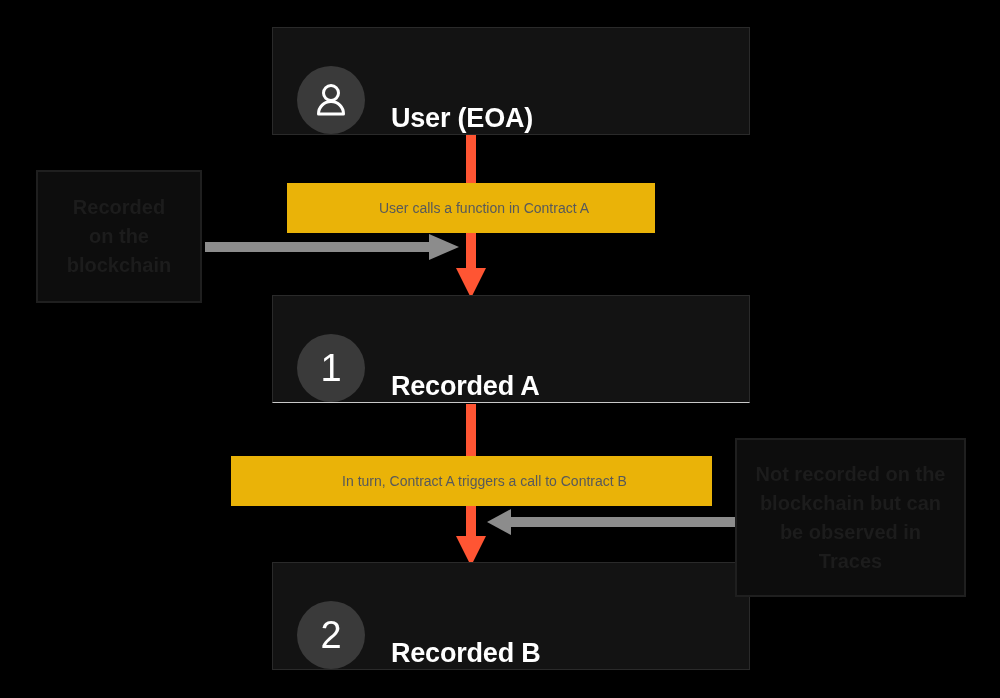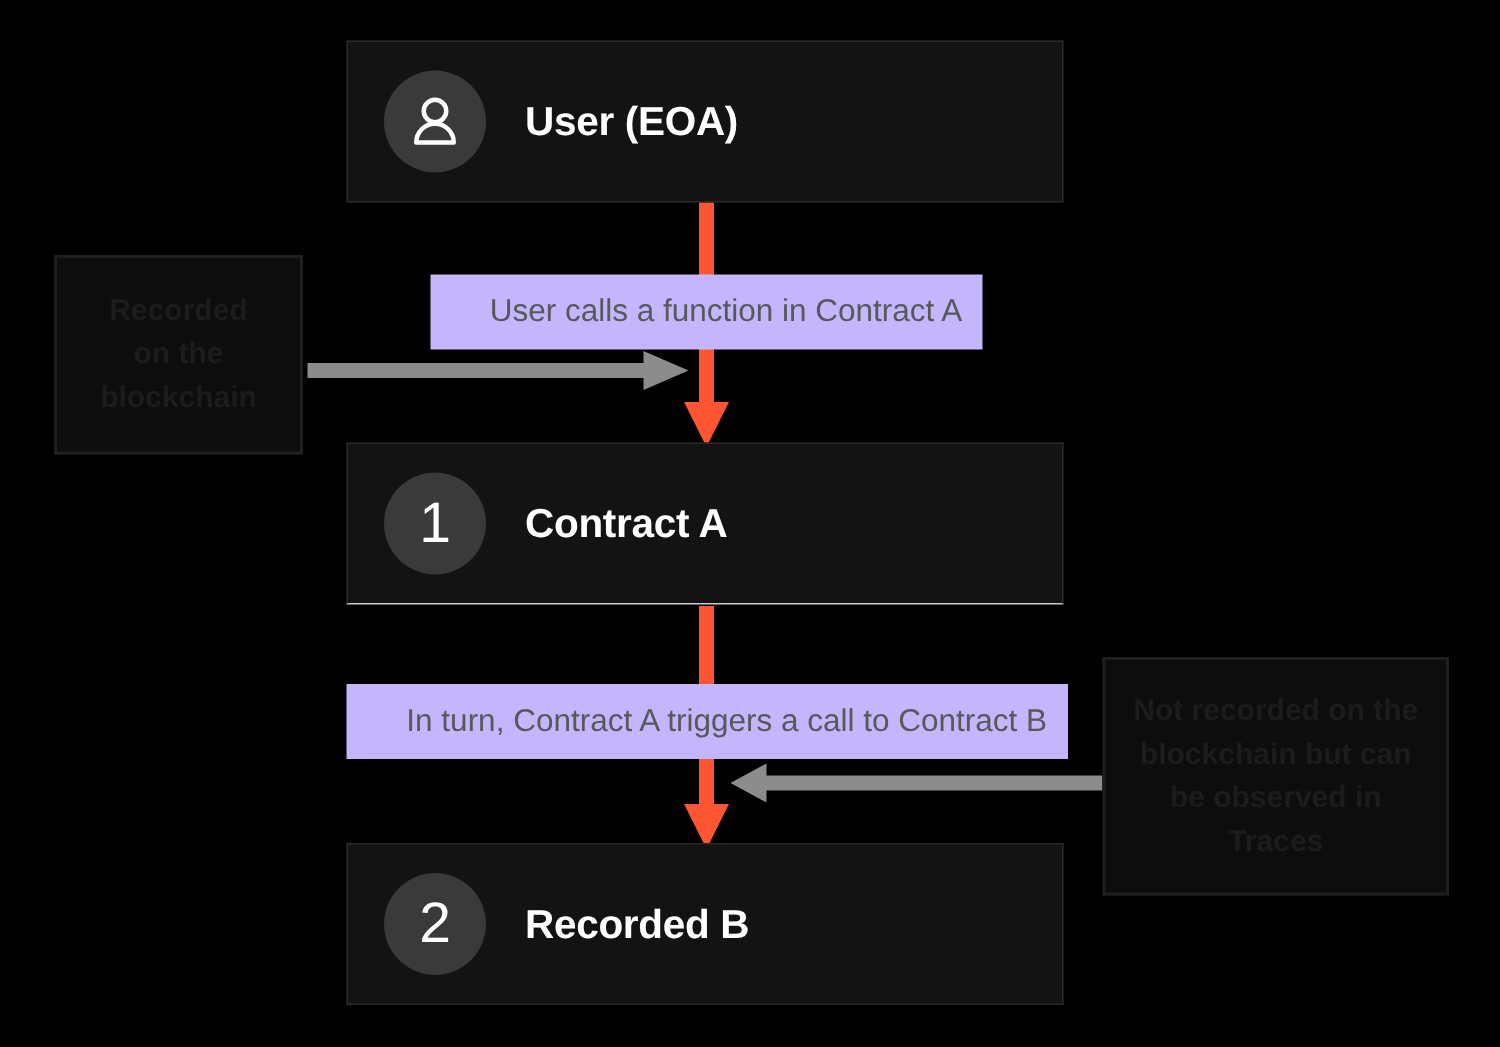--- a/index.html
+++ b/index.html
@@ -20,22 +20,23 @@
     background: #000000;
   }
 
   
   .node {
     position: absolute;
     background: #131313;
     border: 1px solid #2a2a2a;
     box-sizing: border-box;
     display: flex;
-    align-items: center;
+    align-items: flex-end;
     z-index: 5;
+    margin-left: 41px;
   }
   .node.with-rule {
     border-bottom: 1px solid #c9c9c9;
   }
   .node-badge {
     width: 68px;
     height: 68px;
     border-radius: 50%;
     background: #3a3a3a;
     margin-left: 24px;
@@ -54,27 +55,27 @@
     font-size: 27px;
     font-weight: bold;
     letter-spacing: -0.2px;
     white-space: nowrap;
   }
   .person-icon svg { display: block; }
 
   
   .chip {
     position: absolute;
-    background: #c4b5fd;
+    background: #eab308;
     box-sizing: border-box;
     display: flex;
     align-items: center;
     justify-content: center;
     color: #57595b;
-    font-size: 21px;
+    font-size: 14px;
     white-space: nowrap;
     z-index: 8;
     padding-left: 26px;
   }
 
   
   .callout {
     position: absolute;
     background: #0d0d0d;
     border: 2px solid #1f1f1f;
@@ -136,21 +137,21 @@
       <svg width="40" height="40" viewBox="0 0 40 40" aria-hidden="true">
         <circle cx="20" cy="13" r="7.5" fill="none" stroke="#ffffff" stroke-width="3"></circle>
         <path d="M7.5 34 A12.5 12.5 0 0 1 32.5 34 Z" fill="none" stroke="#ffffff" stroke-width="3" stroke-linejoin="round"></path>
       </svg>
     </div>
     <div class="node-label">User (EOA)</div>
   </div>
 
   <div class="node with-rule" style="left:231px; top:295px; width:478px; height:108px;">
     <div class="node-badge">1</div>
-    <div class="node-label">Contract A</div>
+    <div class="node-label">Recorded A</div>
   </div>
 
   <div class="node" style="left:231px; top:562px; width:478px; height:108px;">
     <div class="node-badge">2</div>
     <div class="node-label">Recorded B</div>
   </div>
 
   <div class="chip" style="left:287px; top:183px; width:368px; height:50px;">
     <span>User calls a function in Contract A</span>
   </div>

